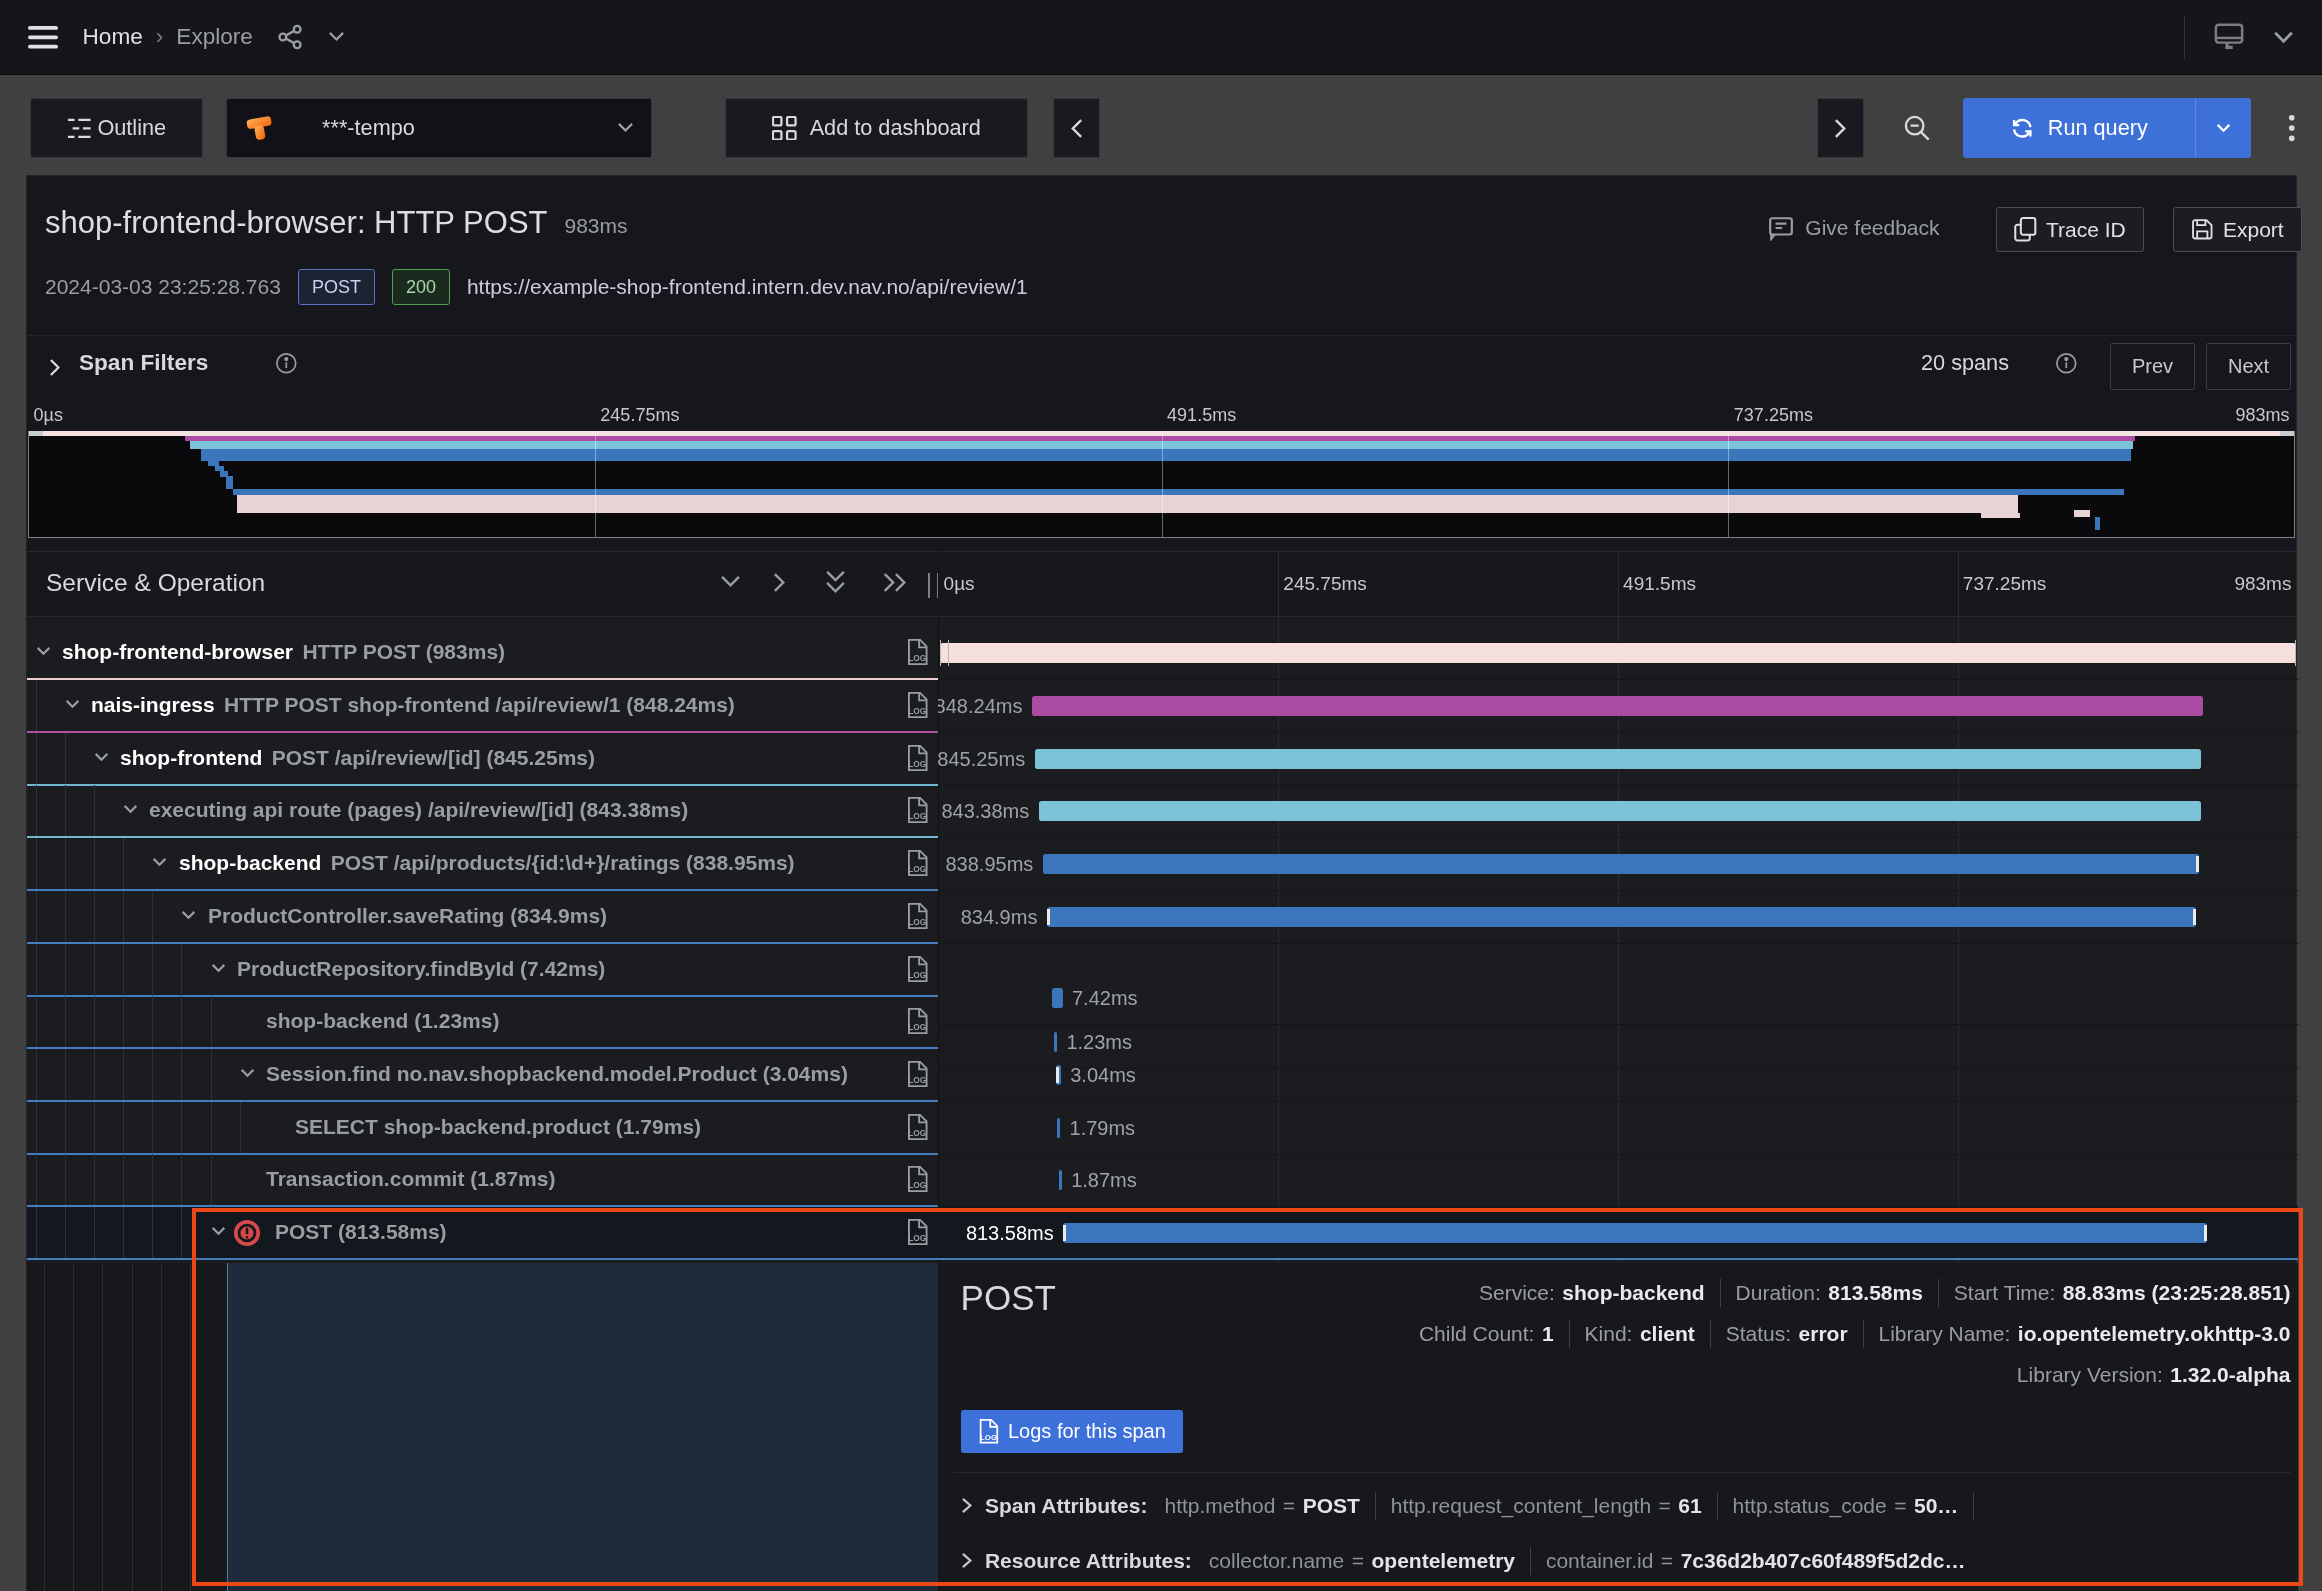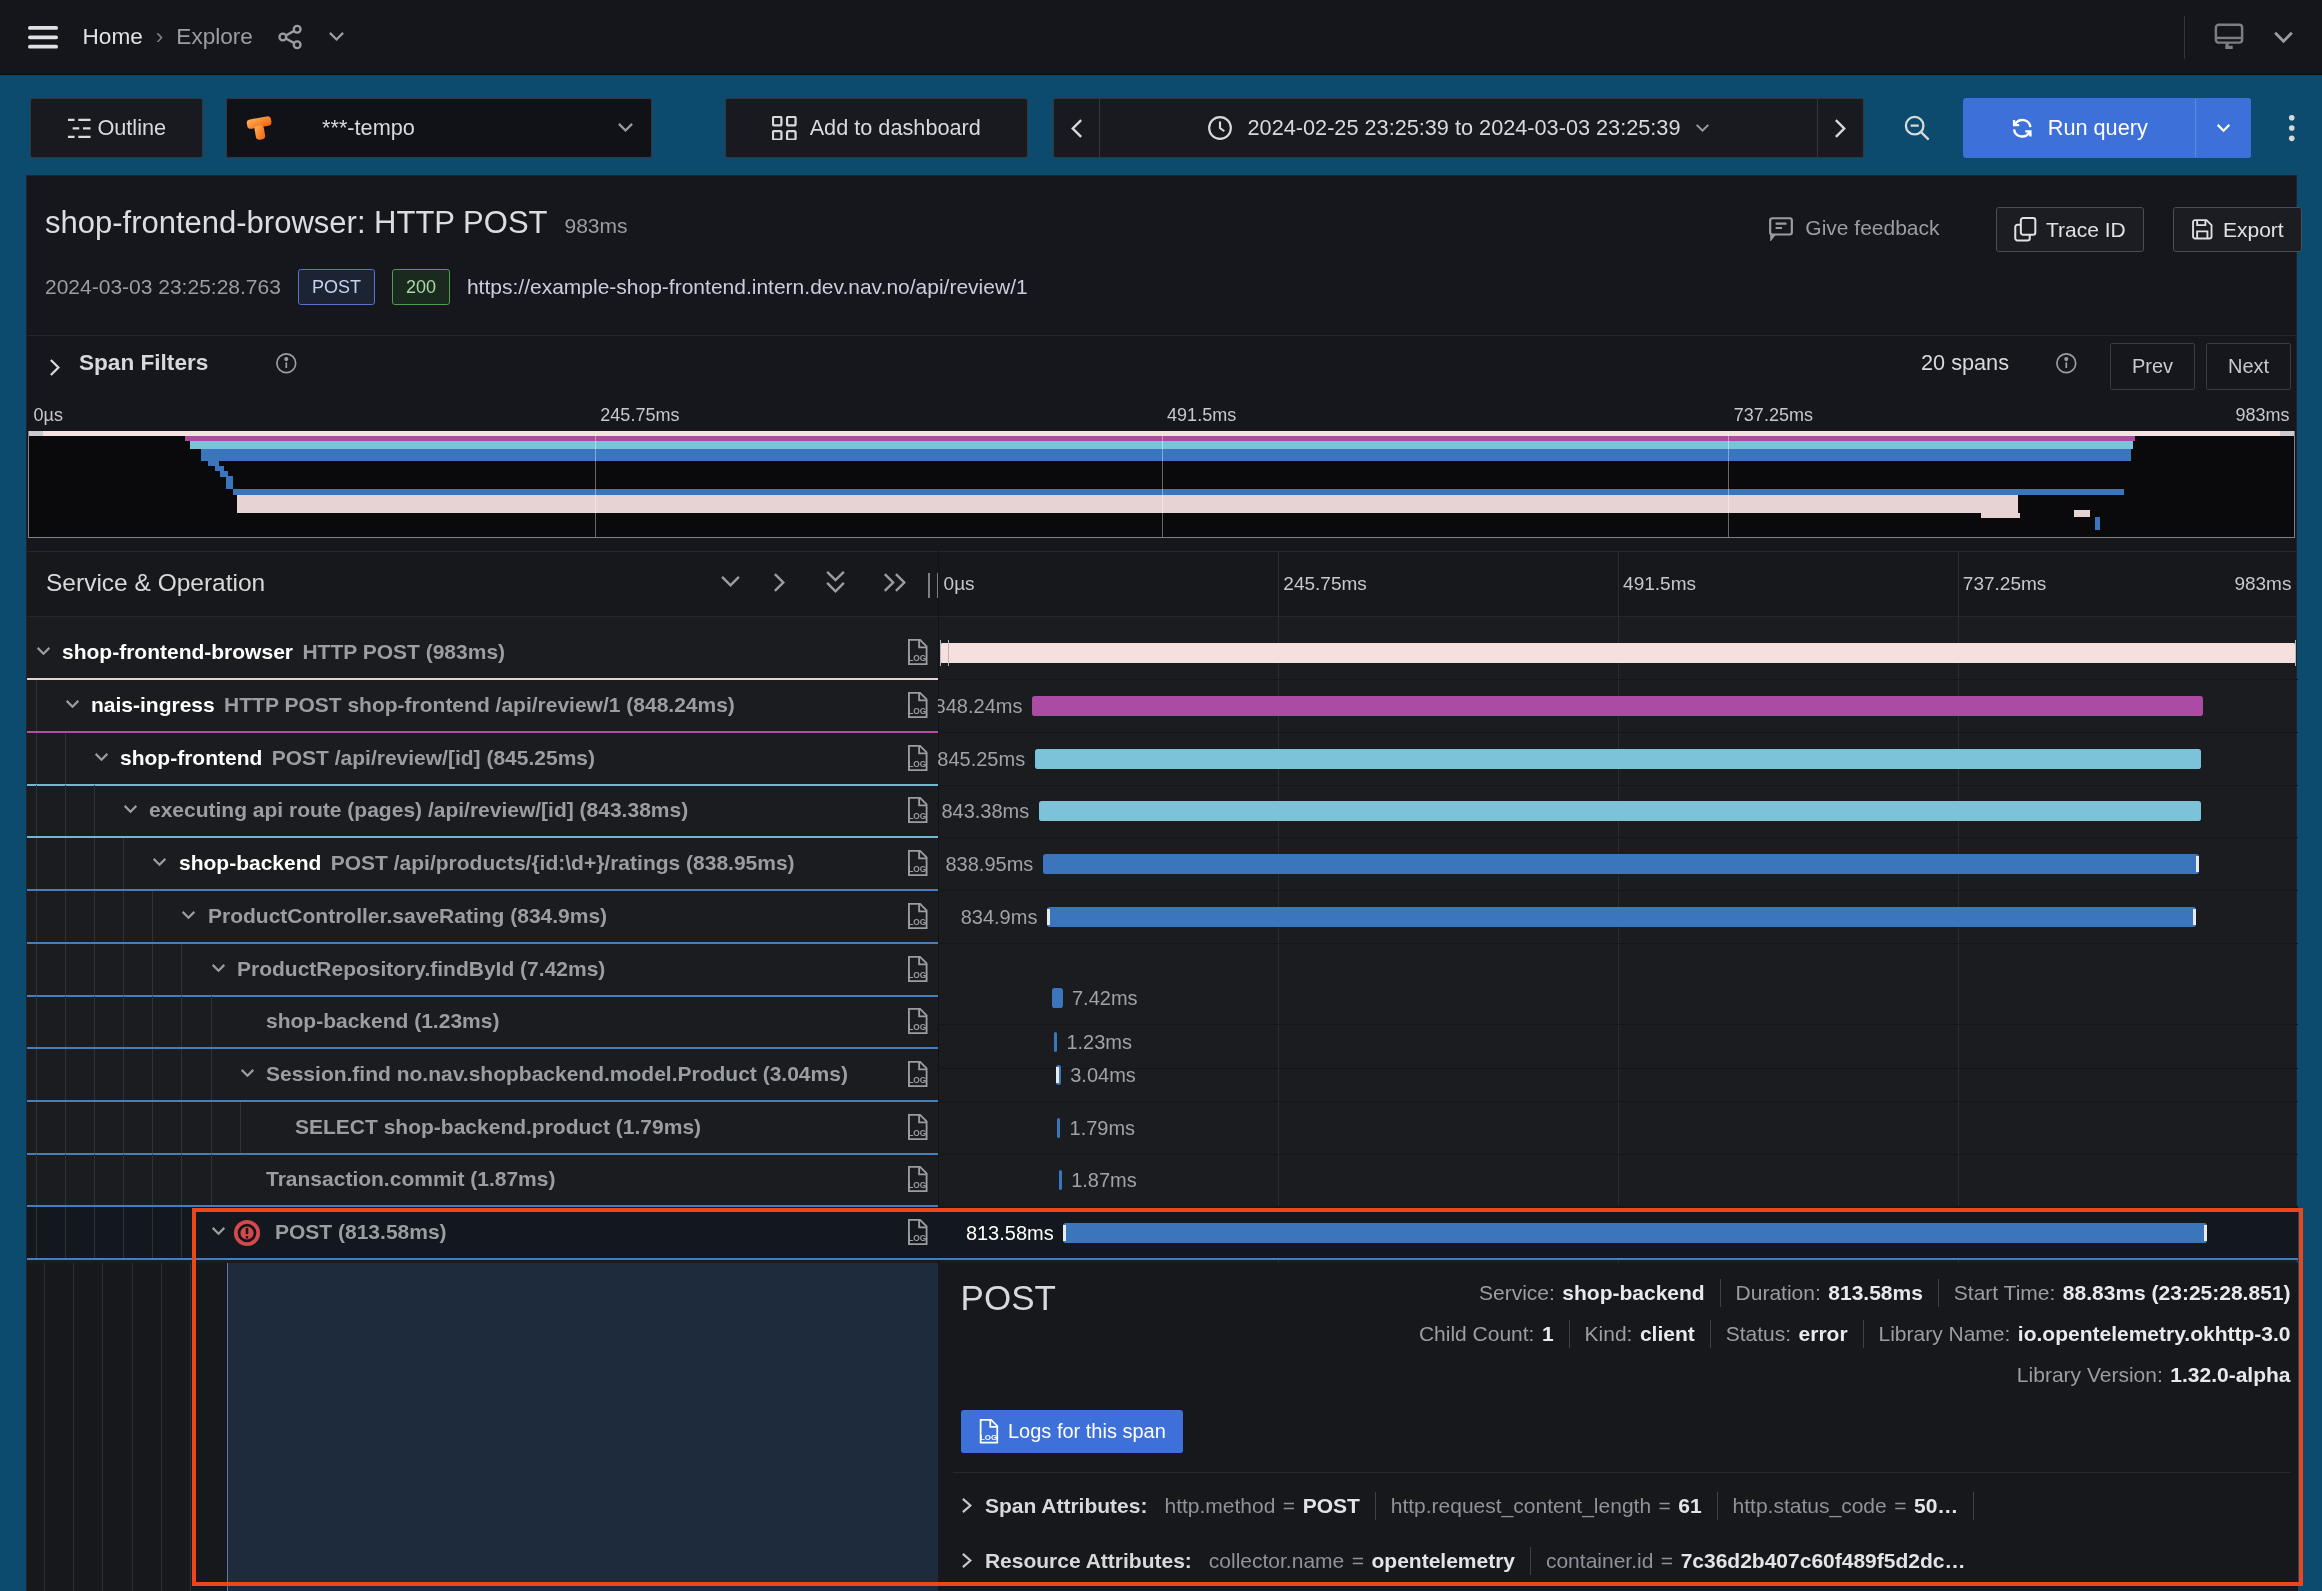--- a/index.html
+++ b/index.html
@@ -1,17 +1,17 @@
 <!DOCTYPE html>
 <html style="font-size:15px"><head>
 <meta charset="utf-8">
 <style>
   * { box-sizing: border-box; }
   body { margin:0; background:#101116; font-family:"Liberation Sans",sans-serif; color:#d8d9da; }
-  #root { position:relative; width:2322px; height:1591px; overflow:hidden; background:#0c4a6e; }
+  #root { position:relative; width:2322px; height:1591px; overflow:hidden; background:#404040; }
   svg { display:block; }
 
   
   .topnav { position:absolute; left:0; top:0; width:2322px; height:75px; background:#15161b;
             border-bottom:0.9px solid #0a0b0d; display:flex; align-items:center; padding:0 28px; }
   .crumb { font-size:22.6px; }
   .crumb-home { color:#e0e1e3; margin-left:24.5px; }
   .crumb-sep { color:#7c7e84; margin:0 13px; font-size:22.6px; }
   .crumb-cur { color:#9a9da2; }
   .nav-ic { margin-left:24.5px; }
@@ -198,30 +198,20 @@
         <rect x="16" y="1" width="9" height="9" rx="1.5"></rect>
         <rect x="1" y="16" width="9" height="9" rx="1.5"></rect>
         <rect x="16" y="16" width="9" height="9" rx="1.5"></rect>
       </svg>
     <span>Add to dashboard</span>
   </div>
 
   <div class="btn tr-part" style="left:1053px; width:47px; border-radius:2.8px 0 0 2.8px;">
     <svg width="13" height="21" viewBox="0 0 14 22" fill="none" stroke="#d8d9da" stroke-width="2.6">
         <path d="M12 2L3 11l9 9"></path>
-      </svg>
-  </div>
-  <div class="btn tr-part" style="left:1099px; width:719px; gap:15px;">
-    <svg width="26" height="26" viewBox="0 0 24 24" fill="none" stroke="#d8d9da" stroke-width="2">
-        <circle cx="12" cy="12" r="10"></circle>
-        <path d="M12 6v6l4 3"></path>
-      </svg>
-    <span>2024-02-25 23:25:39 to 2024-03-03 23:25:39</span>
-    <svg width="15" height="10.4" viewBox="0 0 18 12" fill="none" stroke="#9a9da2" stroke-width="2.4">
-        <path d="M2 2l7 7 7-7"></path>
       </svg>
   </div>
   <div class="btn tr-part" style="left:1817px; width:47px; border-radius:0 2.8px 2.8px 0;">
     <svg width="13" height="21" viewBox="0 0 14 22" fill="none" stroke="#d8d9da" stroke-width="2.6">
         <path d="M2 2l9 9-9 9"></path>
       </svg>
   </div>
   <div class="btn btn-plain" style="left:1889px; width:56px;">
     <svg width="28" height="28" viewBox="0 0 24 24" fill="none" stroke="#d8d9da" stroke-width="2">
         <circle cx="10" cy="10" r="7.5"></circle>

